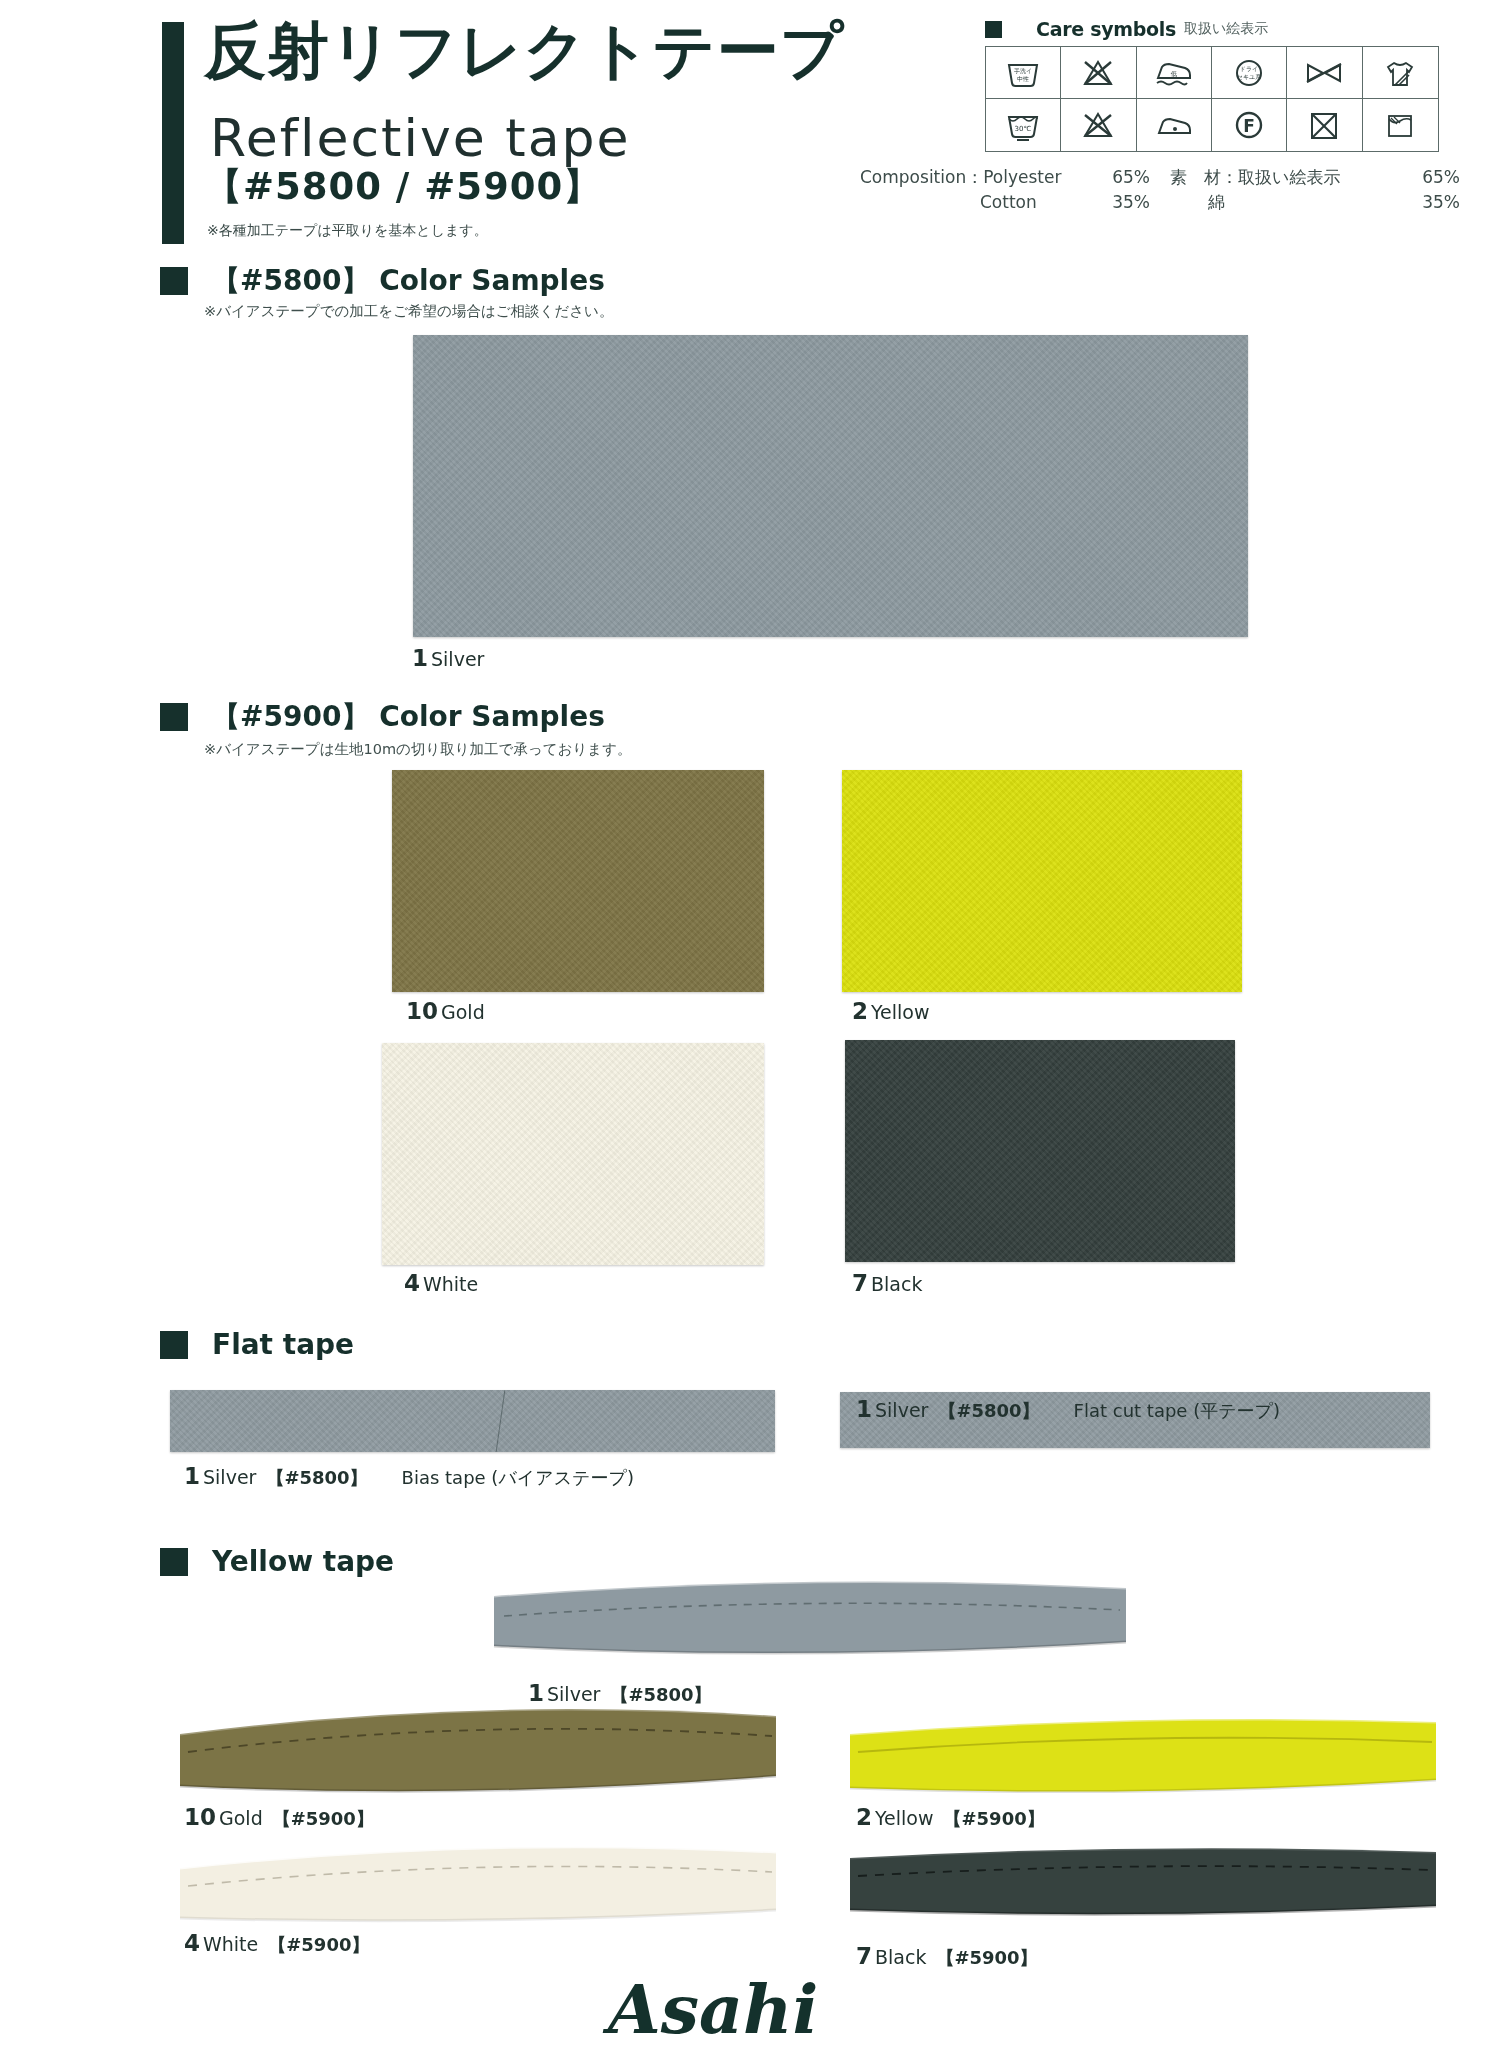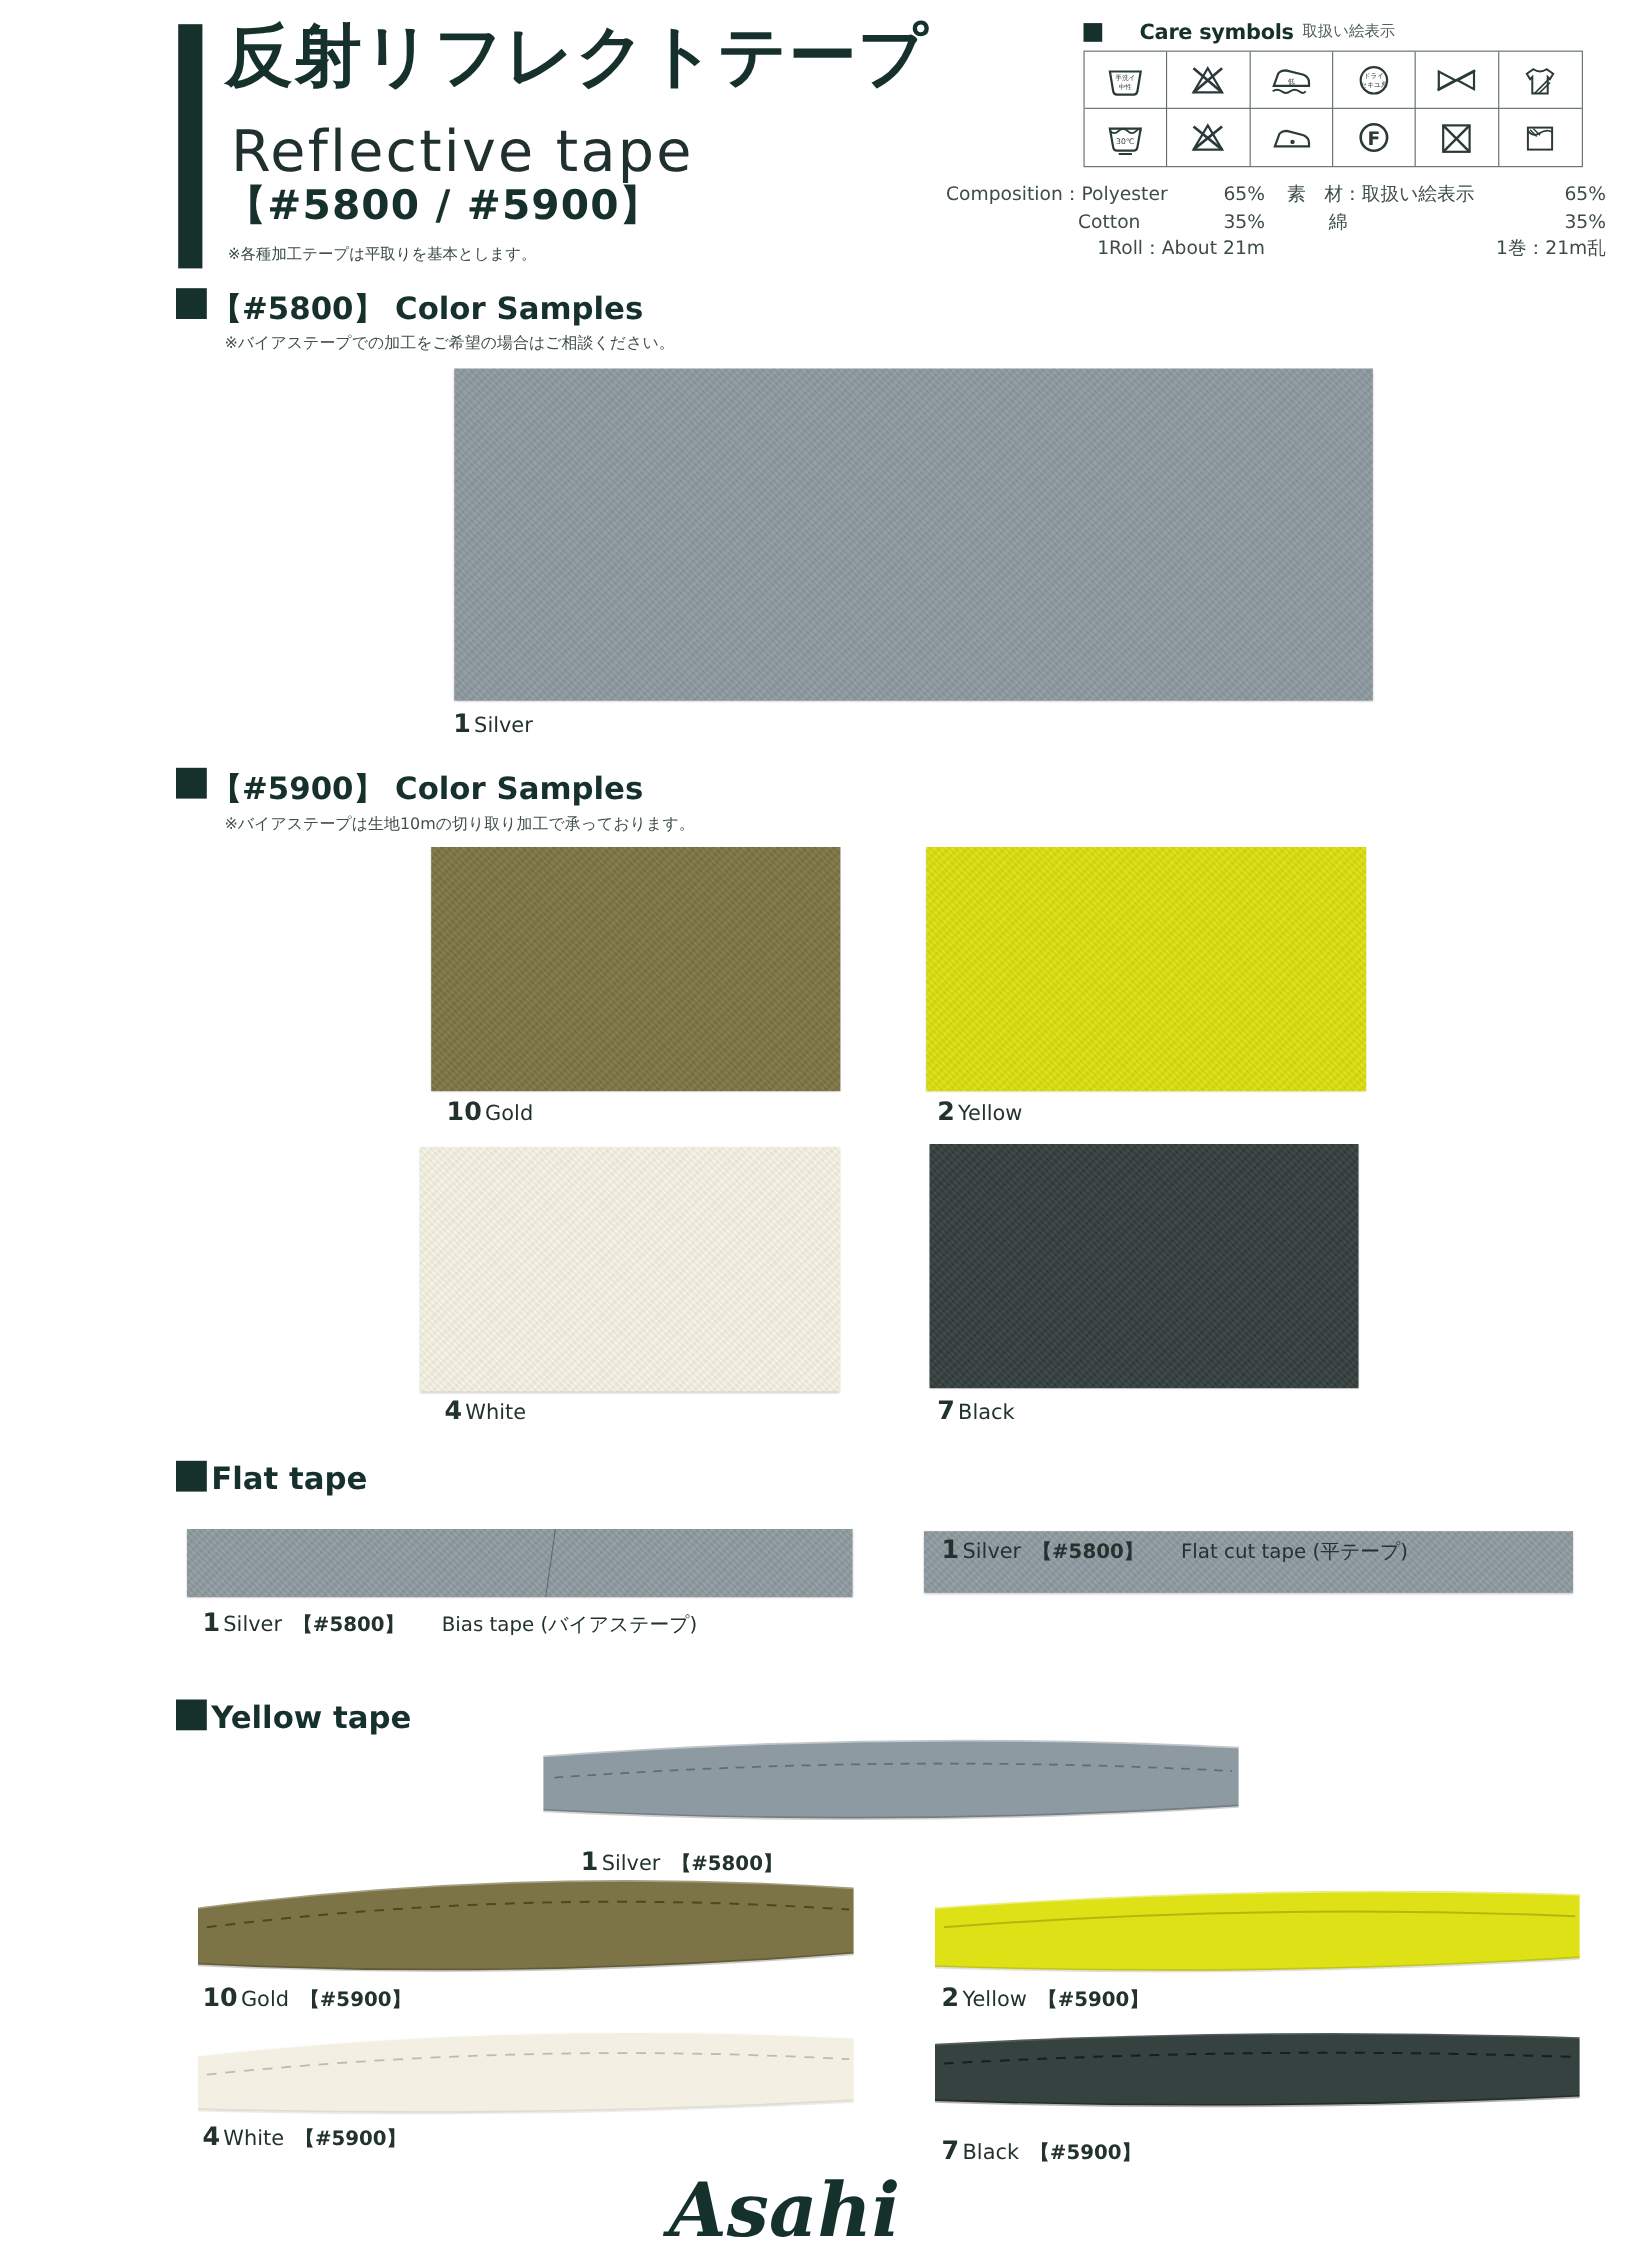--- a/index.html
+++ b/index.html
@@ -119,21 +119,22 @@
   }
   .comp-row { display: flex; justify-content: space-between; line-height: 1.45; }
   .comp-l { width: 290px; display: flex; }
   .comp-r { width: 290px; display: flex; }
   .comp-val { margin-left: auto; }
 
   
   .sec-head {
     position: absolute;
     display: flex;
-    gap: 4px;
+    align-items: center;
+    gap: 24px;
   }
   .sec-head .blk { width: 28px; height: 28px; background: #16302c; }
   .sec-head .txt {
     font-family: "DejaVu Sans", sans-serif;
     font-weight: 700;
     font-size: 28px;
     color: #16302c;
     letter-spacing: 0px;
   }
   .sec-note {
@@ -316,28 +317,20 @@
   <div class="comp-row">
     <div class="comp-l">
       <span style="margin-left:120px">Cotton</span>
       <span class="comp-val">35%</span>
     </div>
     <div class="comp-r">
       <span style="margin-left:38px">綿</span>
       <span class="comp-val">35%</span>
     </div>
   </div>
-  <div class="comp-row">
-    <div class="comp-l">
-      <span class="comp-val">1Roll：About 21m</span>
-    </div>
-    <div class="comp-r">
-      <span class="comp-val">1巻：21m乱</span>
-    </div>
-  </div>
 </div>
 
 <div class="sec-head" style="left:160px; top:262px;">
   <span class="blk"></span>
   <span class="txt">【#5800】 Color Samples</span>
 </div>
 <div class="sec-note" style="left:204px; top:302px;">※バイアステープでの加工をご希望の場合はご相談ください。</div>
 
 <div class="swatch" style="left:413px; top:335px; width:835px; height:302px;">
   <div class="chip" id="chip-5800-0" style="background: rgb(141, 154, 160);">

